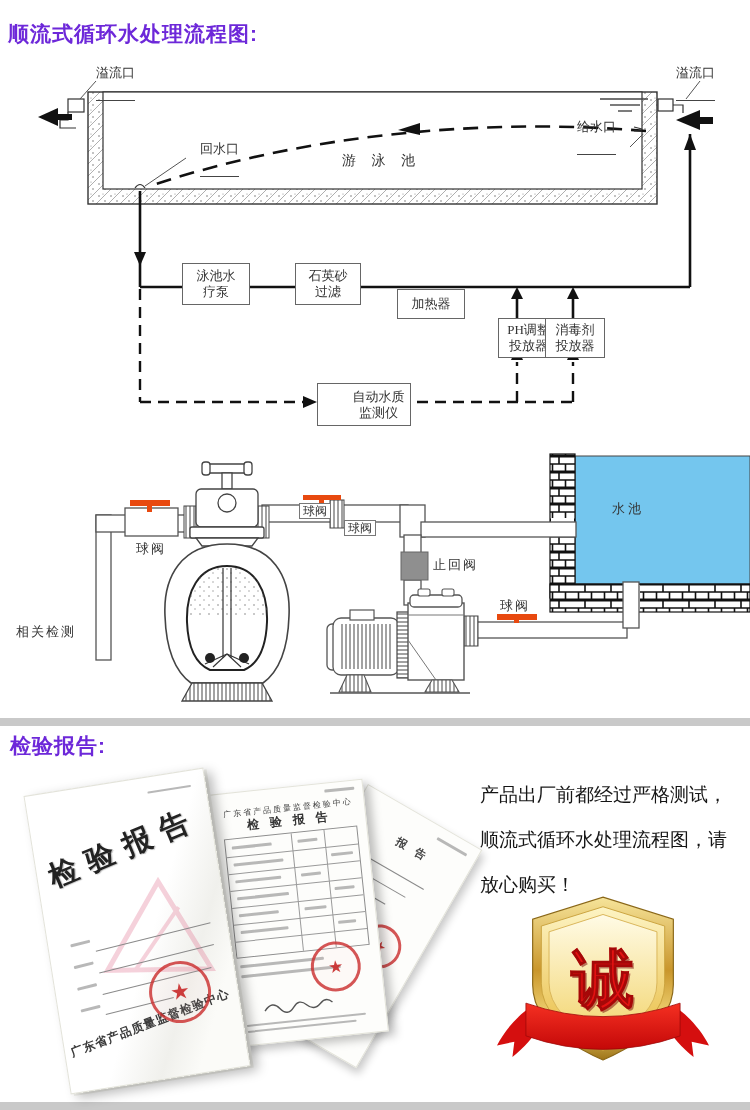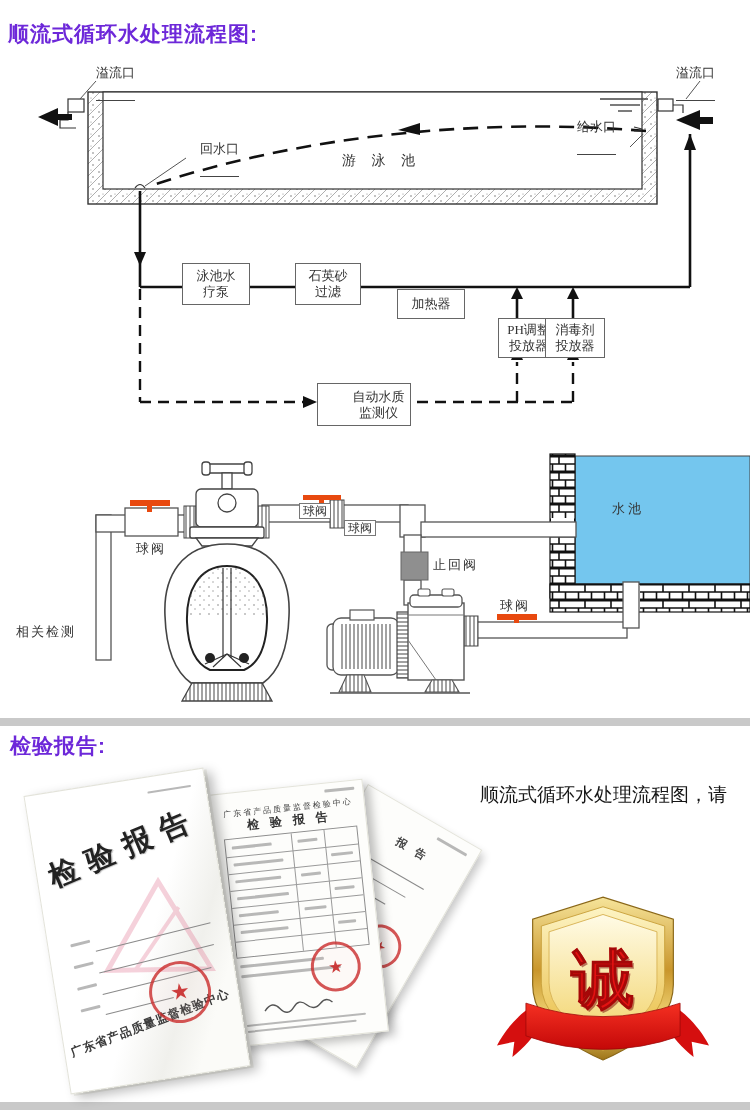--- a/index.html
+++ b/index.html
@@ -334,21 +334,23 @@
   <div class="tbar" style="left:22px;top:196px;width:20px;transform:rotate(-5deg);"></div>
   <div class="fline" style="left:46px;top:224px;width:70px;transform:rotate(-5deg);"></div>
   <div class="tbar" style="left:22px;top:218px;width:20px;transform:rotate(-5deg);"></div>
   <span class="doc1-footer">广东省产品质量监督检验中心</span>
   <div class="seal" style="left:92px;top:186px;width:56px;height:56px;font-size:22px;border-width:3px;">
     <span>★</span>
   </div>
 </div>
 
 <div class="para">
+  <div>产品出厂前都经过严格测试，</div>
   <div>顺流式循环水处理流程图，请</div>
+  <div>放心购买！</div>
 </div>
 
 <div class="badge-wrap">
   <svg width="212" height="178" viewBox="0 0 220 180">
     <defs>
       <linearGradient id="goldRim" x1="0" y1="0" x2="0" y2="1">
         <stop offset="0" stop-color="#f6e49a"></stop>
           <stop offset="0.45" stop-color="#c9962c"></stop>
         <stop offset="0.75" stop-color="#f3d879"></stop>
           <stop offset="1" stop-color="#9e7418"></stop>

